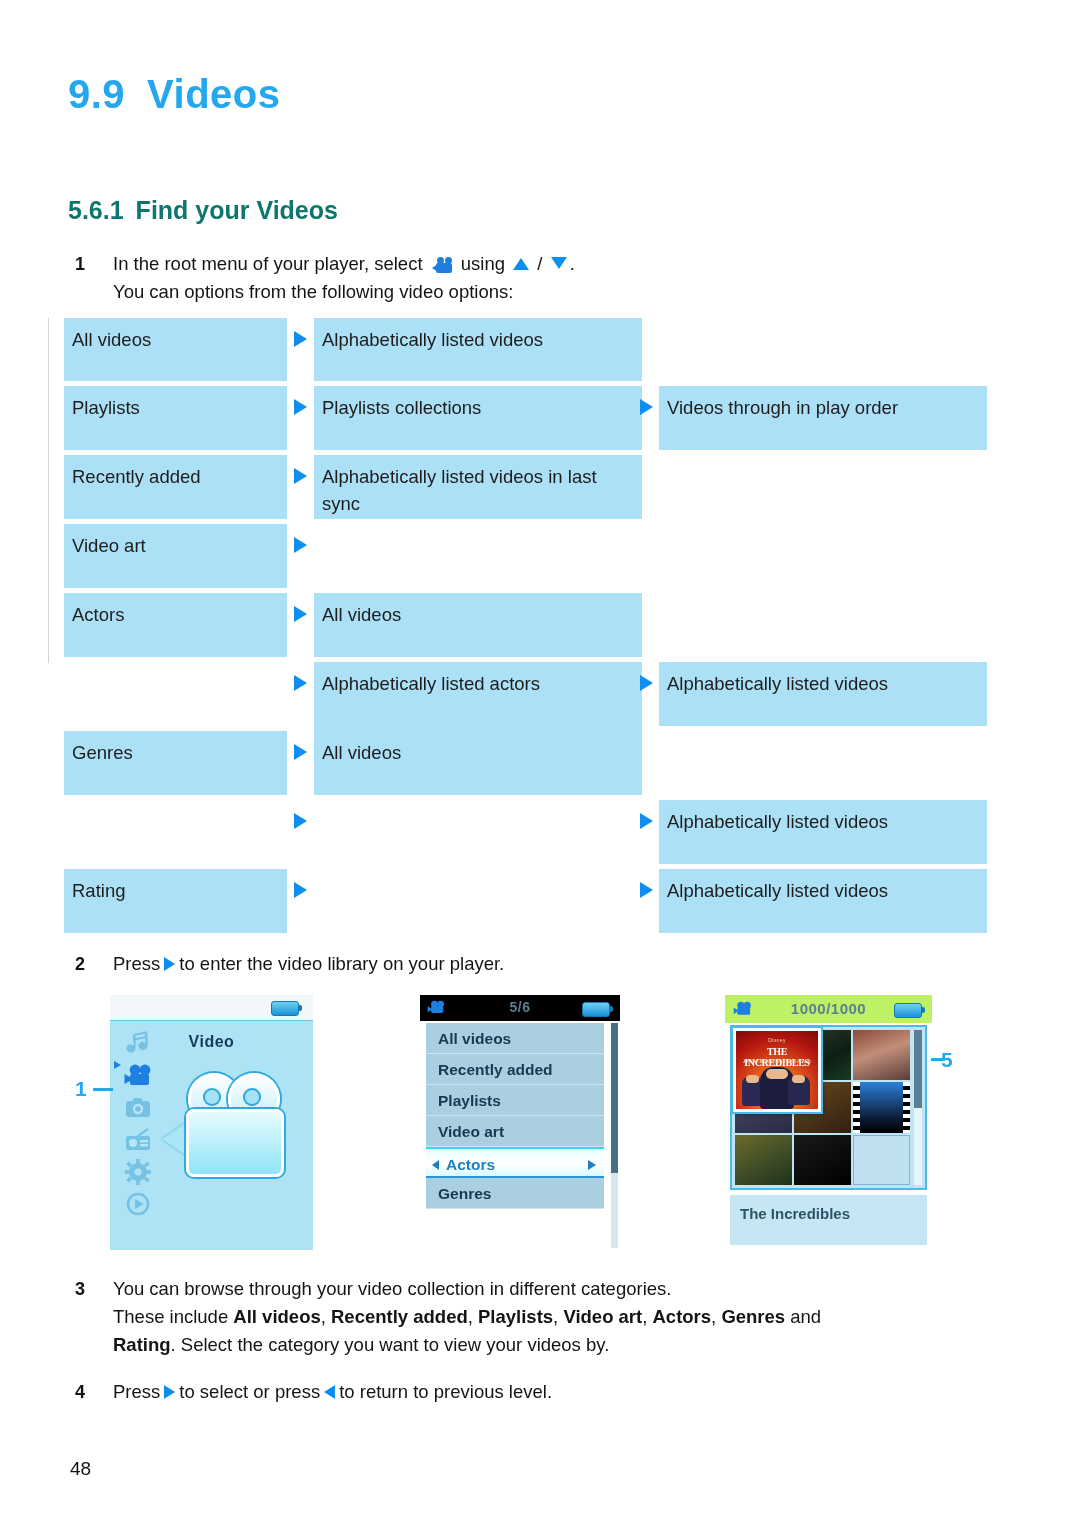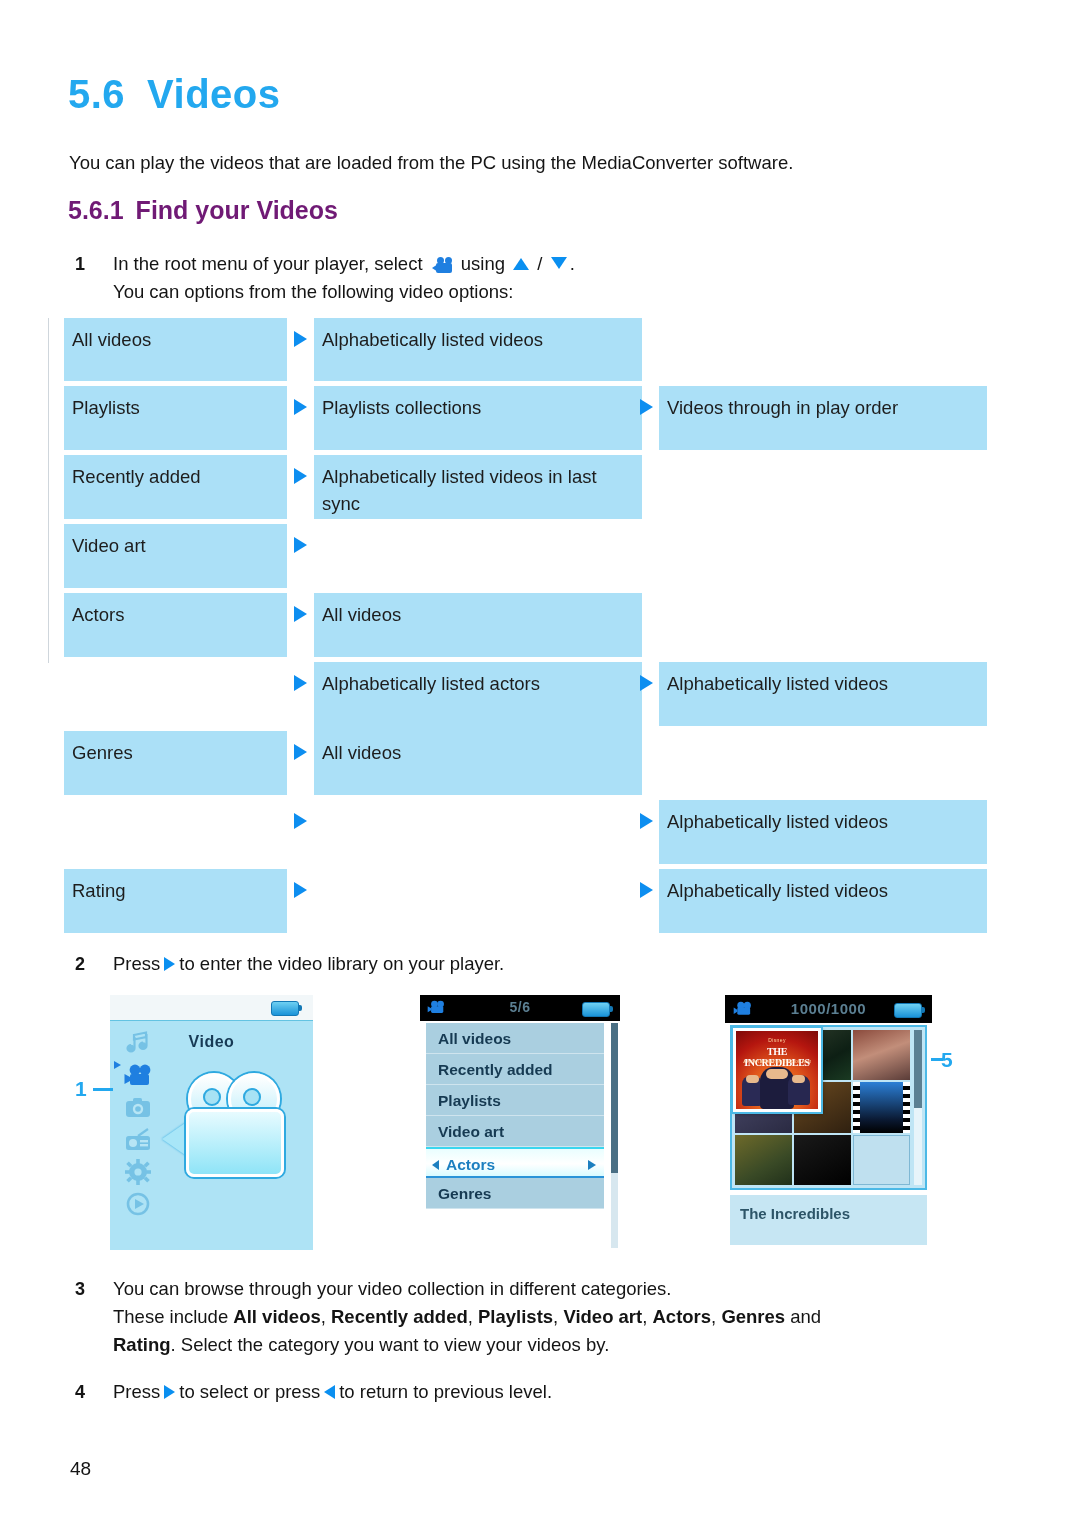--- a/index.html
+++ b/index.html
@@ -25,21 +25,21 @@
     font-size:40px;font-weight:bold;color:#23a8ef;
     letter-spacing:.5px;white-space:nowrap;
   }
   .h1 .num{margin-right:22px;}
   .intro{
     position:absolute;left:69px;top:152px;width:930px;
     font-size:18.5px;color:#151515;white-space:nowrap;
   }
   .h2{
     position:absolute;left:68px;top:196px;
-    font-size:25px;font-weight:bold;color:#701a75;white-space:nowrap;
+    font-size:25px;font-weight:bold;color:#0f766e;white-space:nowrap;
   }
   .h2 .num{margin-right:12px;}
 
   
   .step{position:absolute;font-size:18.5px;color:#141414;line-height:28px;}
   .step .sn{
     position:absolute;left:0;top:0;width:24px;text-align:left;
     font-weight:bold;font-size:18px;
   }
   .step .body{margin-left:38px;display:block;}
@@ -218,21 +218,21 @@
   .shot2 .scroll{
     position:absolute;right:2px;top:28px;width:7px;height:225px;background:#d7e7ef;
   }
   .shot2 .scroll i{
     position:absolute;left:0;top:0;width:7px;height:150px;background:#4a6f84;
   }
 
   
   .shot3{left:725px;top:0px;width:207px;height:255px;background:#ffffff;}
   .shot3 .statusbar{
-    position:absolute;left:0;top:0;width:207px;height:28px;background:#000000;
+    position:absolute;left:0;top:0;width:207px;height:28px;background:#bef264;
   }
   .shot3 .sb-cam{position:absolute;left:8px;top:6px;}
   .shot3 .sb-count{
     position:absolute;left:0;top:5px;width:207px;text-align:center;
     font-size:15px;font-weight:bold;color:#5b7f92;letter-spacing:.5px;
   }
   .shot3 .batt{right:10px;top:8px;}
   .shot3 .grid-wrap{
     position:absolute;left:5px;top:30px;width:197px;height:165px;
     background:#bfe5f5;border:2px solid #4cb9e6;box-sizing:border-box;
@@ -275,24 +275,23 @@
   }
 </style>
 </head>
 <body>
 
 <div class="page">
 
   <div class="margin-rule"></div>
 
   <div class="h1">
-    <span class="num">5.6</span><span>Videos</span>
-  </div>
-
-  <div class="intro">You can play the videos that are loaded from the PC using the MediaConverter software.</div>
+    <span class="num">9.9</span><span>Videos</span>
+  </div>
+
 
   <div class="h2">
     <span class="num">5.6.1</span><span>Find your Videos</span>
   </div>
 
   <div class="step step1">
     <span class="sn">1</span>
     <span class="body">
       <span>In the root menu of your player, select</span>
       <span class="cam-inline">

